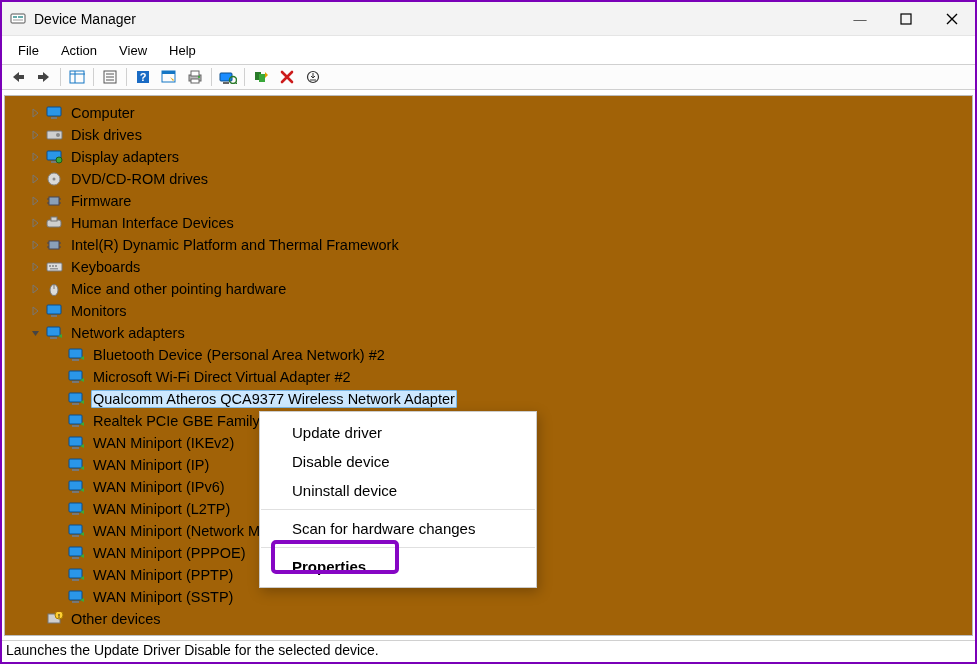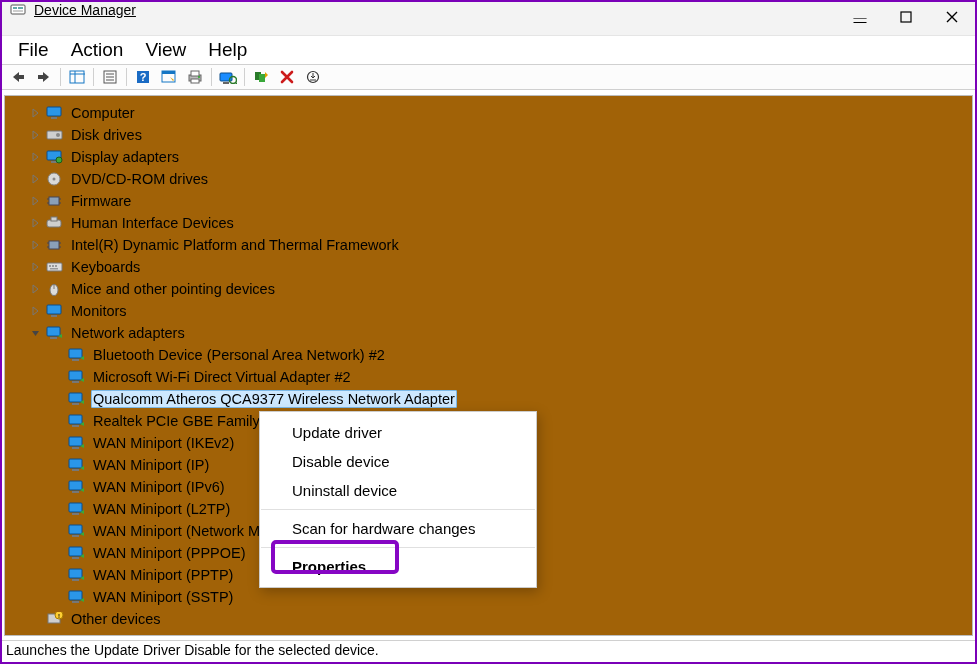--- a/index.html
+++ b/index.html
@@ -1,24 +1,24 @@
 <!DOCTYPE html>
 <html><head>
 <meta charset="utf-8">
 <style>
   * { box-sizing: border-box; }
   html, body { margin: 0; padding: 0; font-family: "Segoe UI", Arial, sans-serif; font-size: 14px; color: #000; background: #fff; }
   .frame { width: 977px; height: 664px; border: 2px solid #7a00b8; position: relative; background: #fff; overflow: hidden; }
-  .titlebar { height: 34px; background: #f3f3f3; border-bottom: 1px solid #e5e5e5; display: flex; align-items: flex-start; padding-left: 8px; text-decoration: underline; }
+  .titlebar { height: 34px; background: #f3f3f3; border-bottom: 1px solid #e5e5e5; display: flex; align-items: center; padding-left: 8px; }
   .tb-icon { width: 16px; height: 16px; margin-right: 8px; display:flex; align-items:center; justify-content:center; }
   .tb-title { font-size: 14px; flex: 0 0 auto; }
   .tb-spacer { flex: 1 1 auto; }
   .tb-btn { width: 46px; height: 30px; display: flex; align-items:center; justify-content:center; font-family: "Segoe UI Symbol"; font-size: 13px; }
   .menubar { height: 28px; display: flex; align-items: center; padding-left: 6px; gap: 2px; background:#fff; }
-  .menuitem { padding: 2px 10px; font-size: 19px; }
+  .menuitem { padding: 2px 10px; font-size: 13px; }
   .toolbar { height: 26px; display: flex; align-items: center; padding-left: 4px; gap: 2px; border-top: 1px solid #d0d0d0; border-bottom: 1px solid #d0d0d0; background: #fcfcfc; }
   .toolbar .tbtn { width: 24px; height: 22px; display: flex; align-items: center; justify-content: center; border: 1px solid transparent; }
   .toolbar .sep { width: 1px; height: 18px; background: #d0d0d0; margin: 0 2px; }
   .content { position: absolute; top: 93px; left: 2px; right: 2px; bottom: 26px; border: 1px solid #bdbdbd; background: #a16207; overflow: hidden; }
   .tree { padding: 6px 0 6px 8px; }
   .row { display: flex; align-items: center; height: 22px; white-space: nowrap; }
   .expander { width: 14px; height: 14px; margin-right: 2px; display:flex; align-items:center; justify-content:center; color:#555; font-size:10px; flex:0 0 14px;}
   .node-icon { width: 18px; height: 16px; margin: 0 5px 0 1px; display: flex; align-items: center; justify-content:center; flex:0 0 18px;}
   .node-label { font-size: 14.5px; padding: 1px 2px; }
   .depth0 { padding-left: 16px; }
@@ -282,21 +282,21 @@
             <svg width="10" height="10">
               <path d="M2 1 L7 5 L2 9 Z" fill="none" stroke="#777" stroke-width="1"></path>
             </svg>
           </span>
           <span class="node-icon">
             <svg width="18" height="14">
               <ellipse cx="8" cy="8" rx="4" ry="5.5" fill="#dcdcdc" stroke="#777"></ellipse>
               <line x1="8" y1="2.5" x2="8" y2="7" stroke="#777"></line>
             </svg>
           </span>
-          <span class="node-label">Mice and other pointing devices</span>
+          <span class="node-label">Mice and other pointing hardware</span>
         </div>
         <div class="row depth0">
           <span class="expander">
             <svg width="10" height="10">
               <path d="M2 1 L7 5 L2 9 Z" fill="none" stroke="#777" stroke-width="1"></path>
             </svg>
           </span>
           <span class="node-icon">
             <svg width="18" height="14">
               <rect x="1" y="1" width="14" height="9" rx="1" fill="#2a96e8" stroke="#0b4c8a"></rect>

